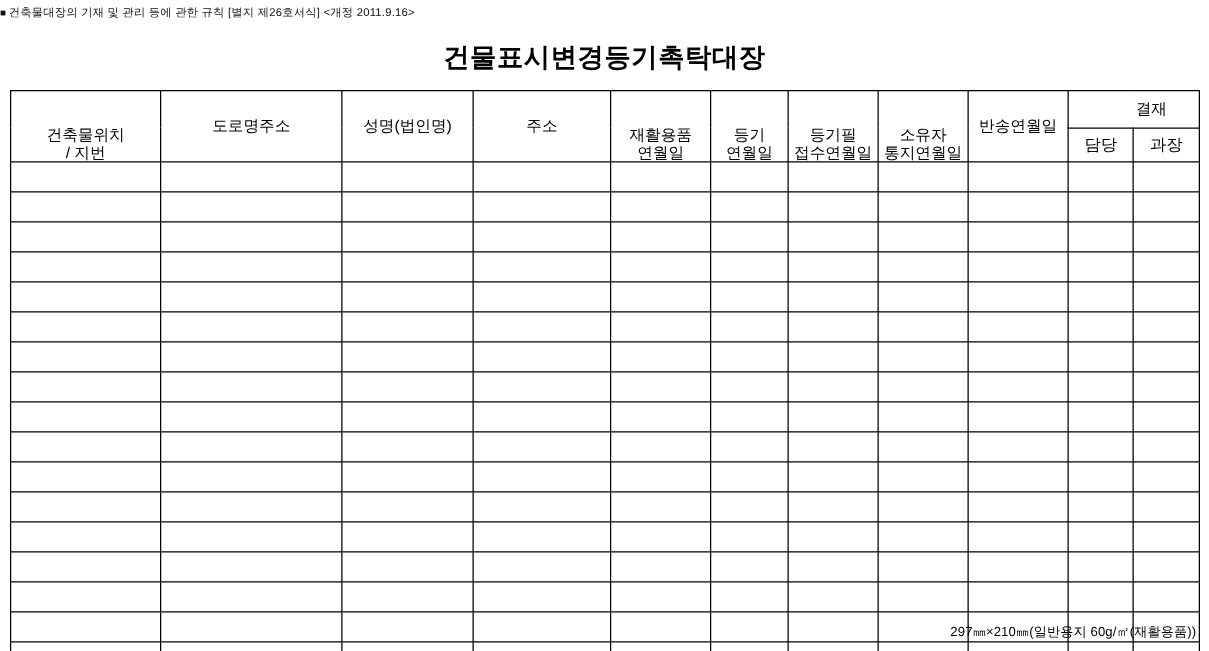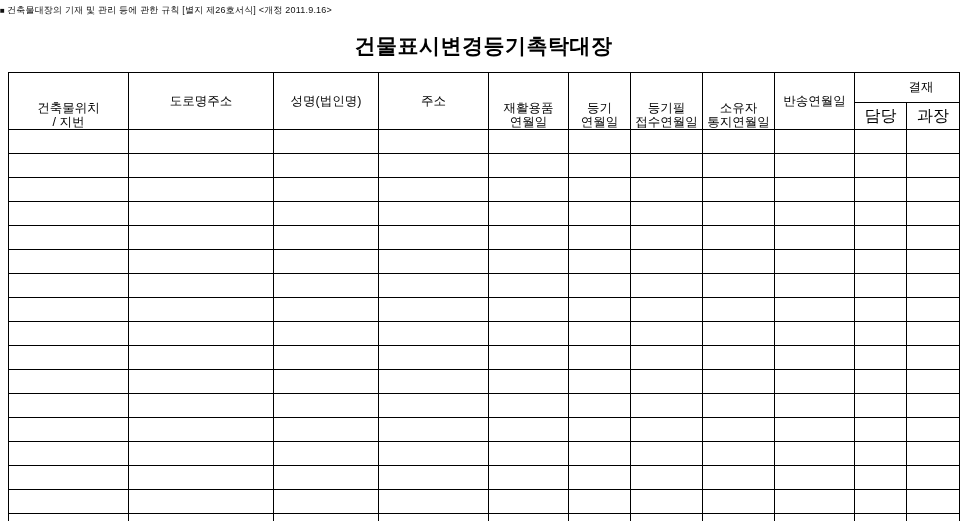--- a/index.html
+++ b/index.html
@@ -66,21 +66,21 @@
     text-align: center;
     vertical-align: middle;
     line-height: 14px;
   }
   table.ledger thead th {
     height: 44px;
     font-size: 12.5px;
   }
   table.ledger thead th.sub {
     height: 20px;
-    font-size: 16px;
+    font-size: 13px;
   }
   table.ledger thead th.grouptop {
     height: 22px;
     font-size: 12.5px;
     padding-left: 28px;
   }
   table.ledger tbody td {
     height: 23px;
   }
   .two-line {
@@ -394,14 +394,15 @@
           <td></td>
           <td></td>
           <td></td>
           <td></td>
           <td></td>
           <td></td>
         </tr>
       </tbody>
   </table>
 
+  <div class="footer-note">297㎜×210㎜(일반용지 60g/㎡(재활용품))</div>
 
 </div>
 
 </body></html>

